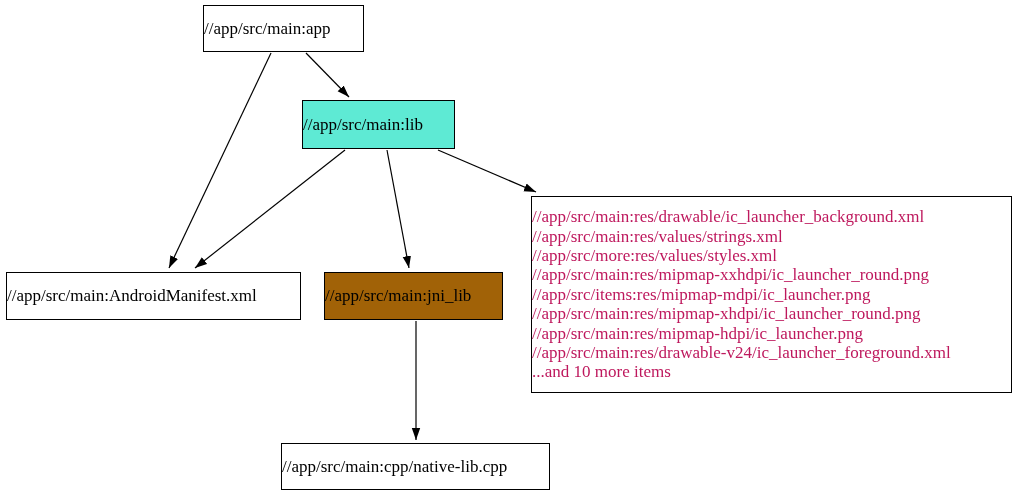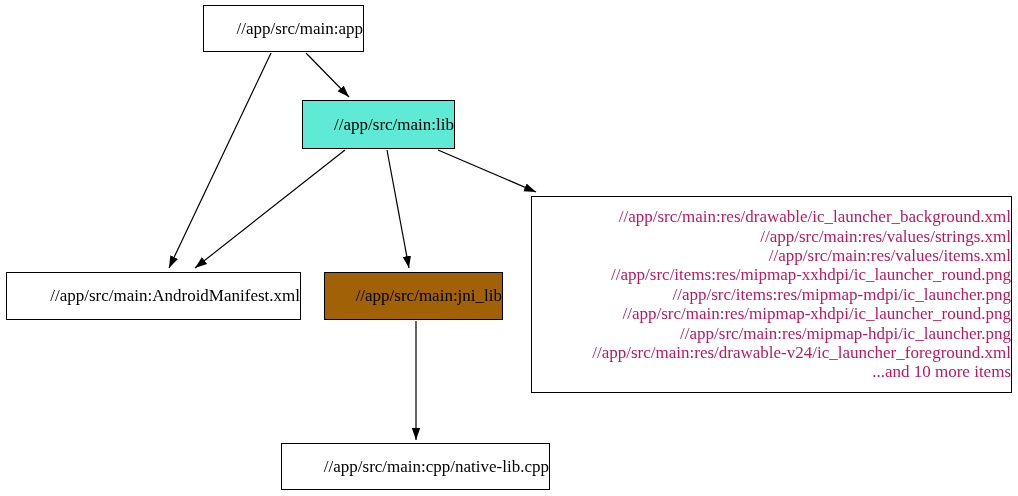--- a/index.html
+++ b/index.html
@@ -23,21 +23,21 @@
     height: 496px;
   }
   .node {
     position: absolute;
     box-sizing: border-box;
     border: 1px solid #000000;
     background: #ffffff;
     color: #000000;
     display: flex;
     flex-direction: column;
-    align-items: flex-end;
+    align-items: flex-start;
     justify-content: center;
     text-align: center;
     font-size: 17px;
     white-space: nowrap;
   }
   .node-line {
     line-height: 19.4px;
   }
   .edge {
     stroke: #000000;
@@ -69,22 +69,22 @@
     </div>
     <div class="node" style="left: 6px; top: 272px; width: 295px; height: 48px; border-color: rgb(0, 0, 0); background: rgb(255, 255, 255); color: rgb(0, 0, 0); font-family: Liberation Serif, serif;">
       <div class="node-line">//app/src/main:AndroidManifest.xml</div>
     </div>
     <div class="node" style="left: 324px; top: 272px; width: 179px; height: 48px; border-color: rgb(0, 0, 0); background: #a16207; color: rgb(0, 0, 0);">
       <div class="node-line">//app/src/main:jni_lib</div>
     </div>
     <div class="node" style="left: 531px; top: 196px; width: 481px; height: 197px; border-color: rgb(0, 0, 0); background: rgb(255, 255, 255); color: #be185d;">
       <div class="node-line">//app/src/main:res/drawable/ic_launcher_background.xml</div>
       <div class="node-line">//app/src/main:res/values/strings.xml</div>
-      <div class="node-line">//app/src/main:res/values/items.xml</div>
-      <div class="node-line">//app/src/items:res/mipmap-xxhdpi/ic_launcher_round.png</div>
+      <div class="node-line">//app/src/more:res/values/styles.xml</div>
+      <div class="node-line">//app/src/main:res/mipmap-xxhdpi/ic_launcher_round.png</div>
       <div class="node-line">//app/src/items:res/mipmap-mdpi/ic_launcher.png</div>
       <div class="node-line">//app/src/main:res/mipmap-xhdpi/ic_launcher_round.png</div>
       <div class="node-line">//app/src/main:res/mipmap-hdpi/ic_launcher.png</div>
       <div class="node-line">//app/src/main:res/drawable-v24/ic_launcher_foreground.xml</div>
       <div class="node-line">...and 10 more items</div>
     </div>
     <div class="node" style="left: 281px; top: 443px; width: 269px; height: 47px; border-color: rgb(0, 0, 0); background: rgb(255, 255, 255); color: rgb(0, 0, 0);">
       <div class="node-line">//app/src/main:cpp/native-lib.cpp</div>
     </div>
   </div>

